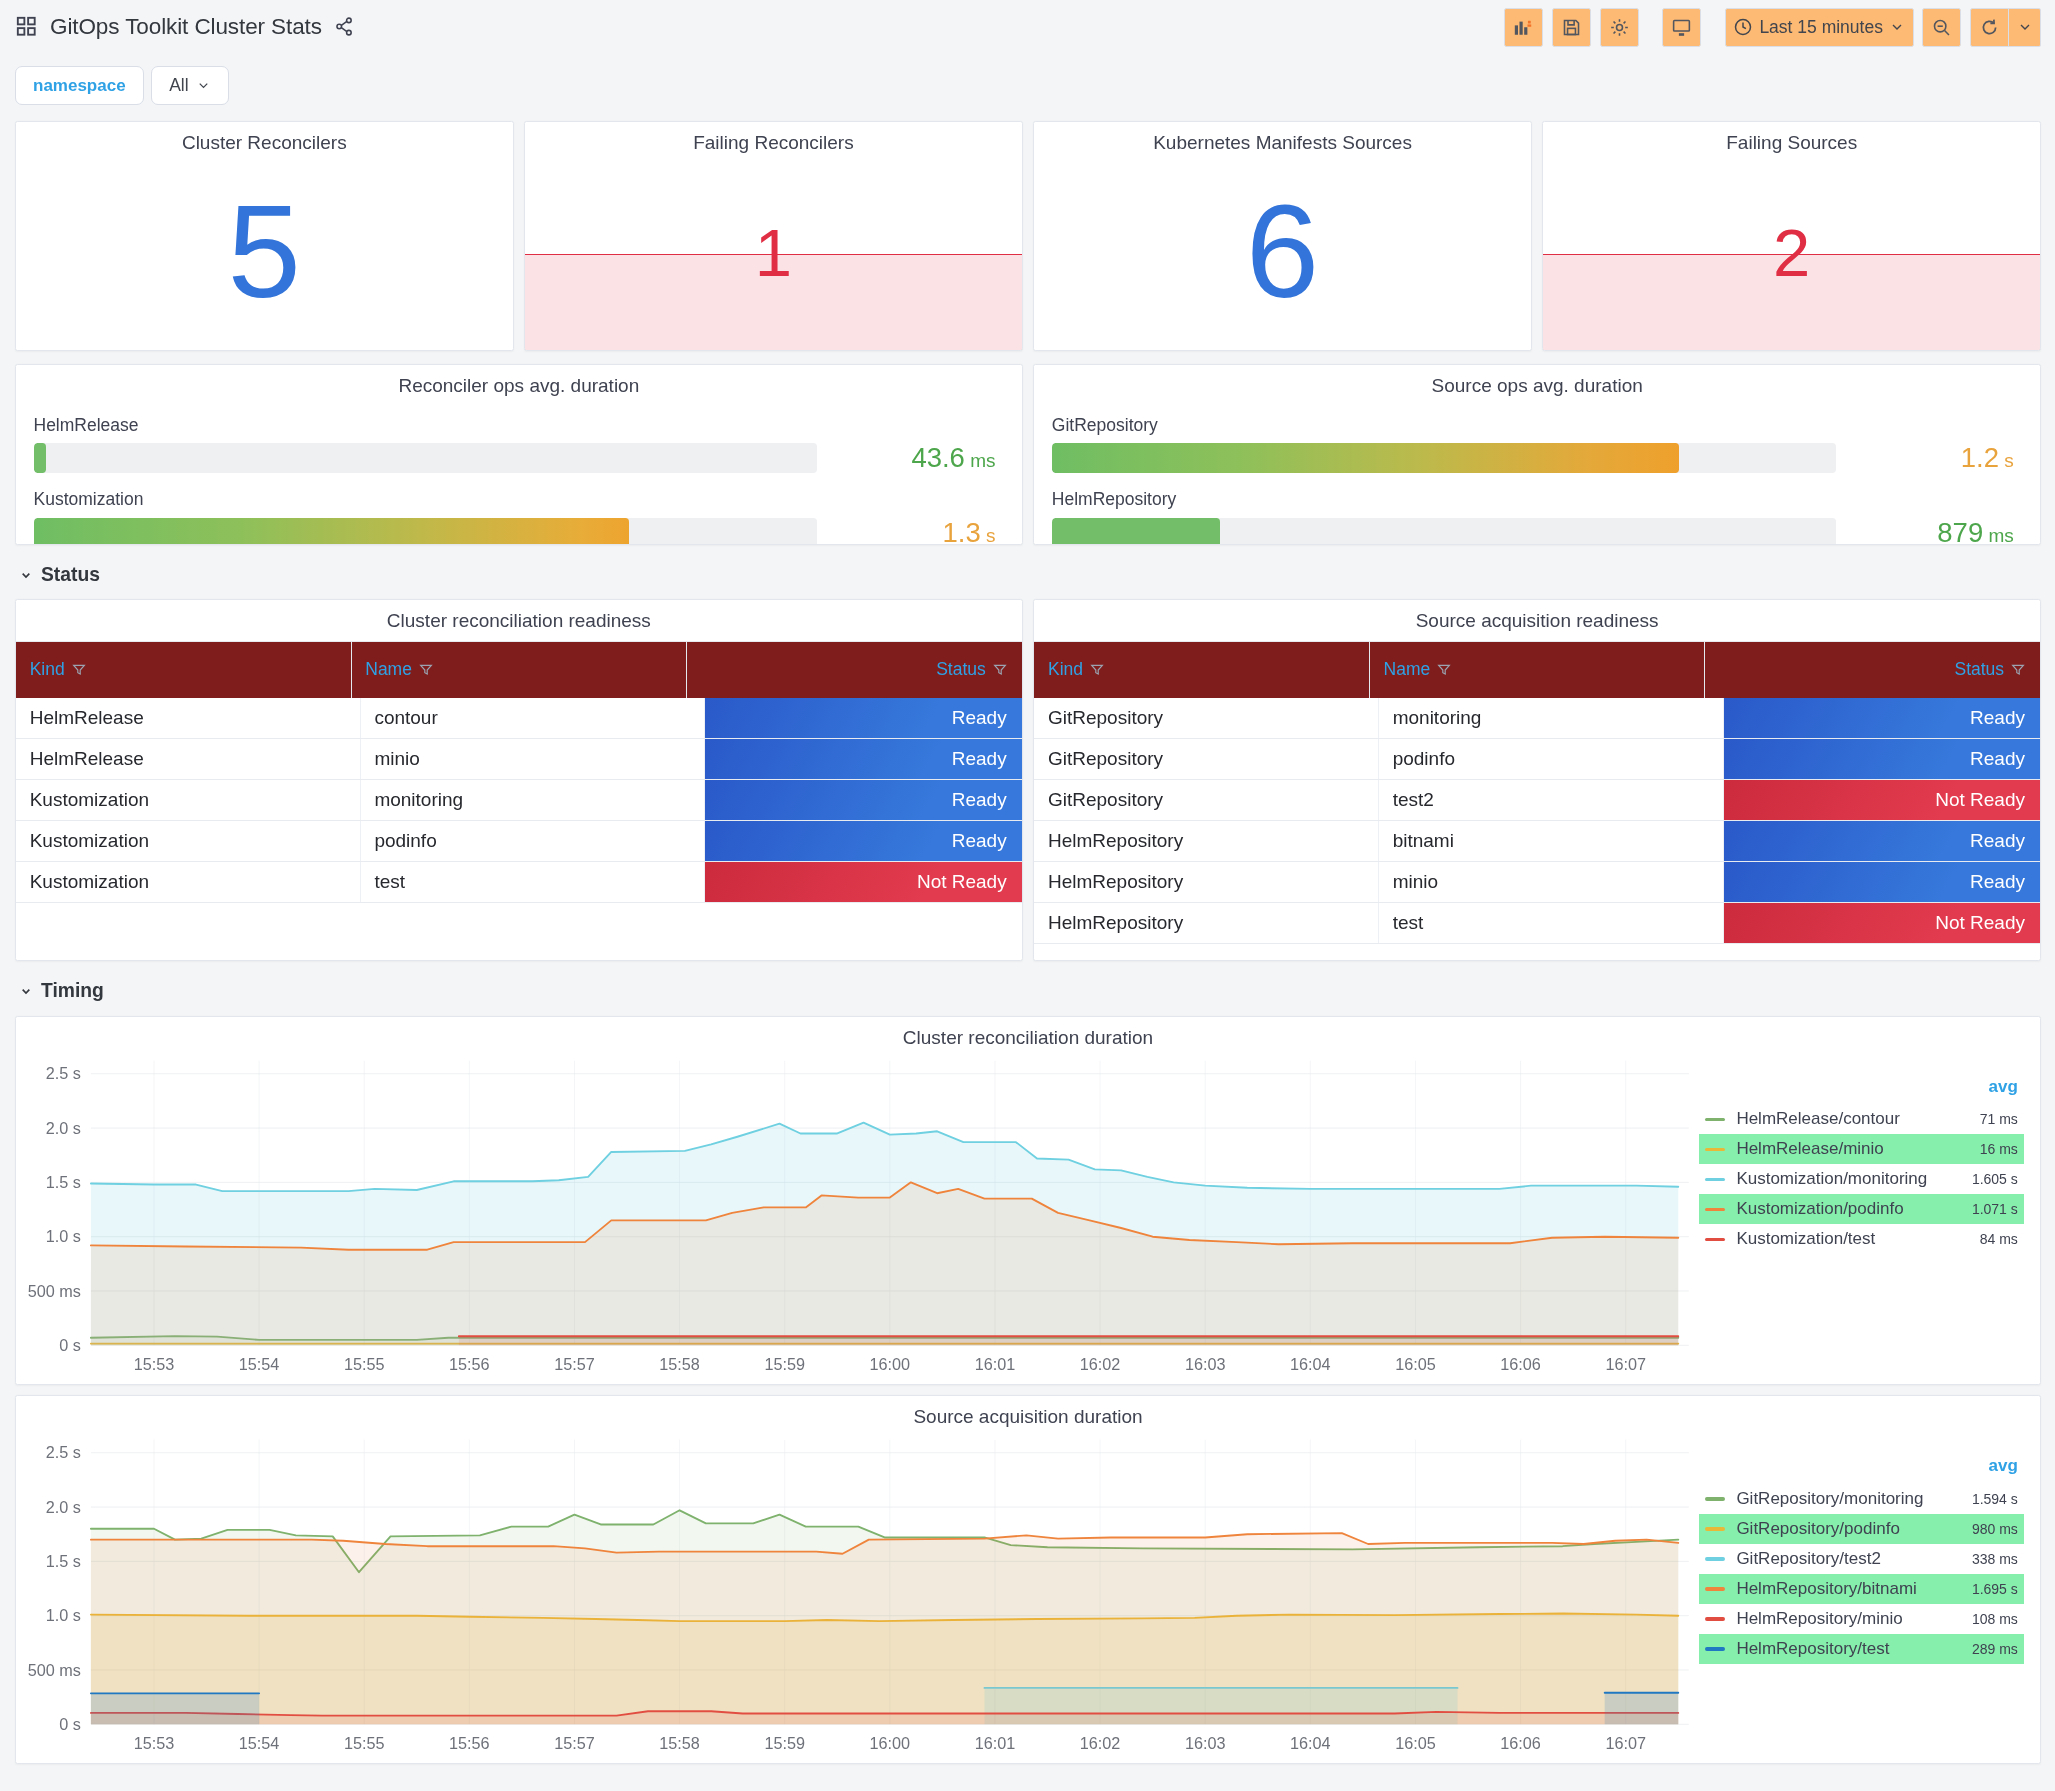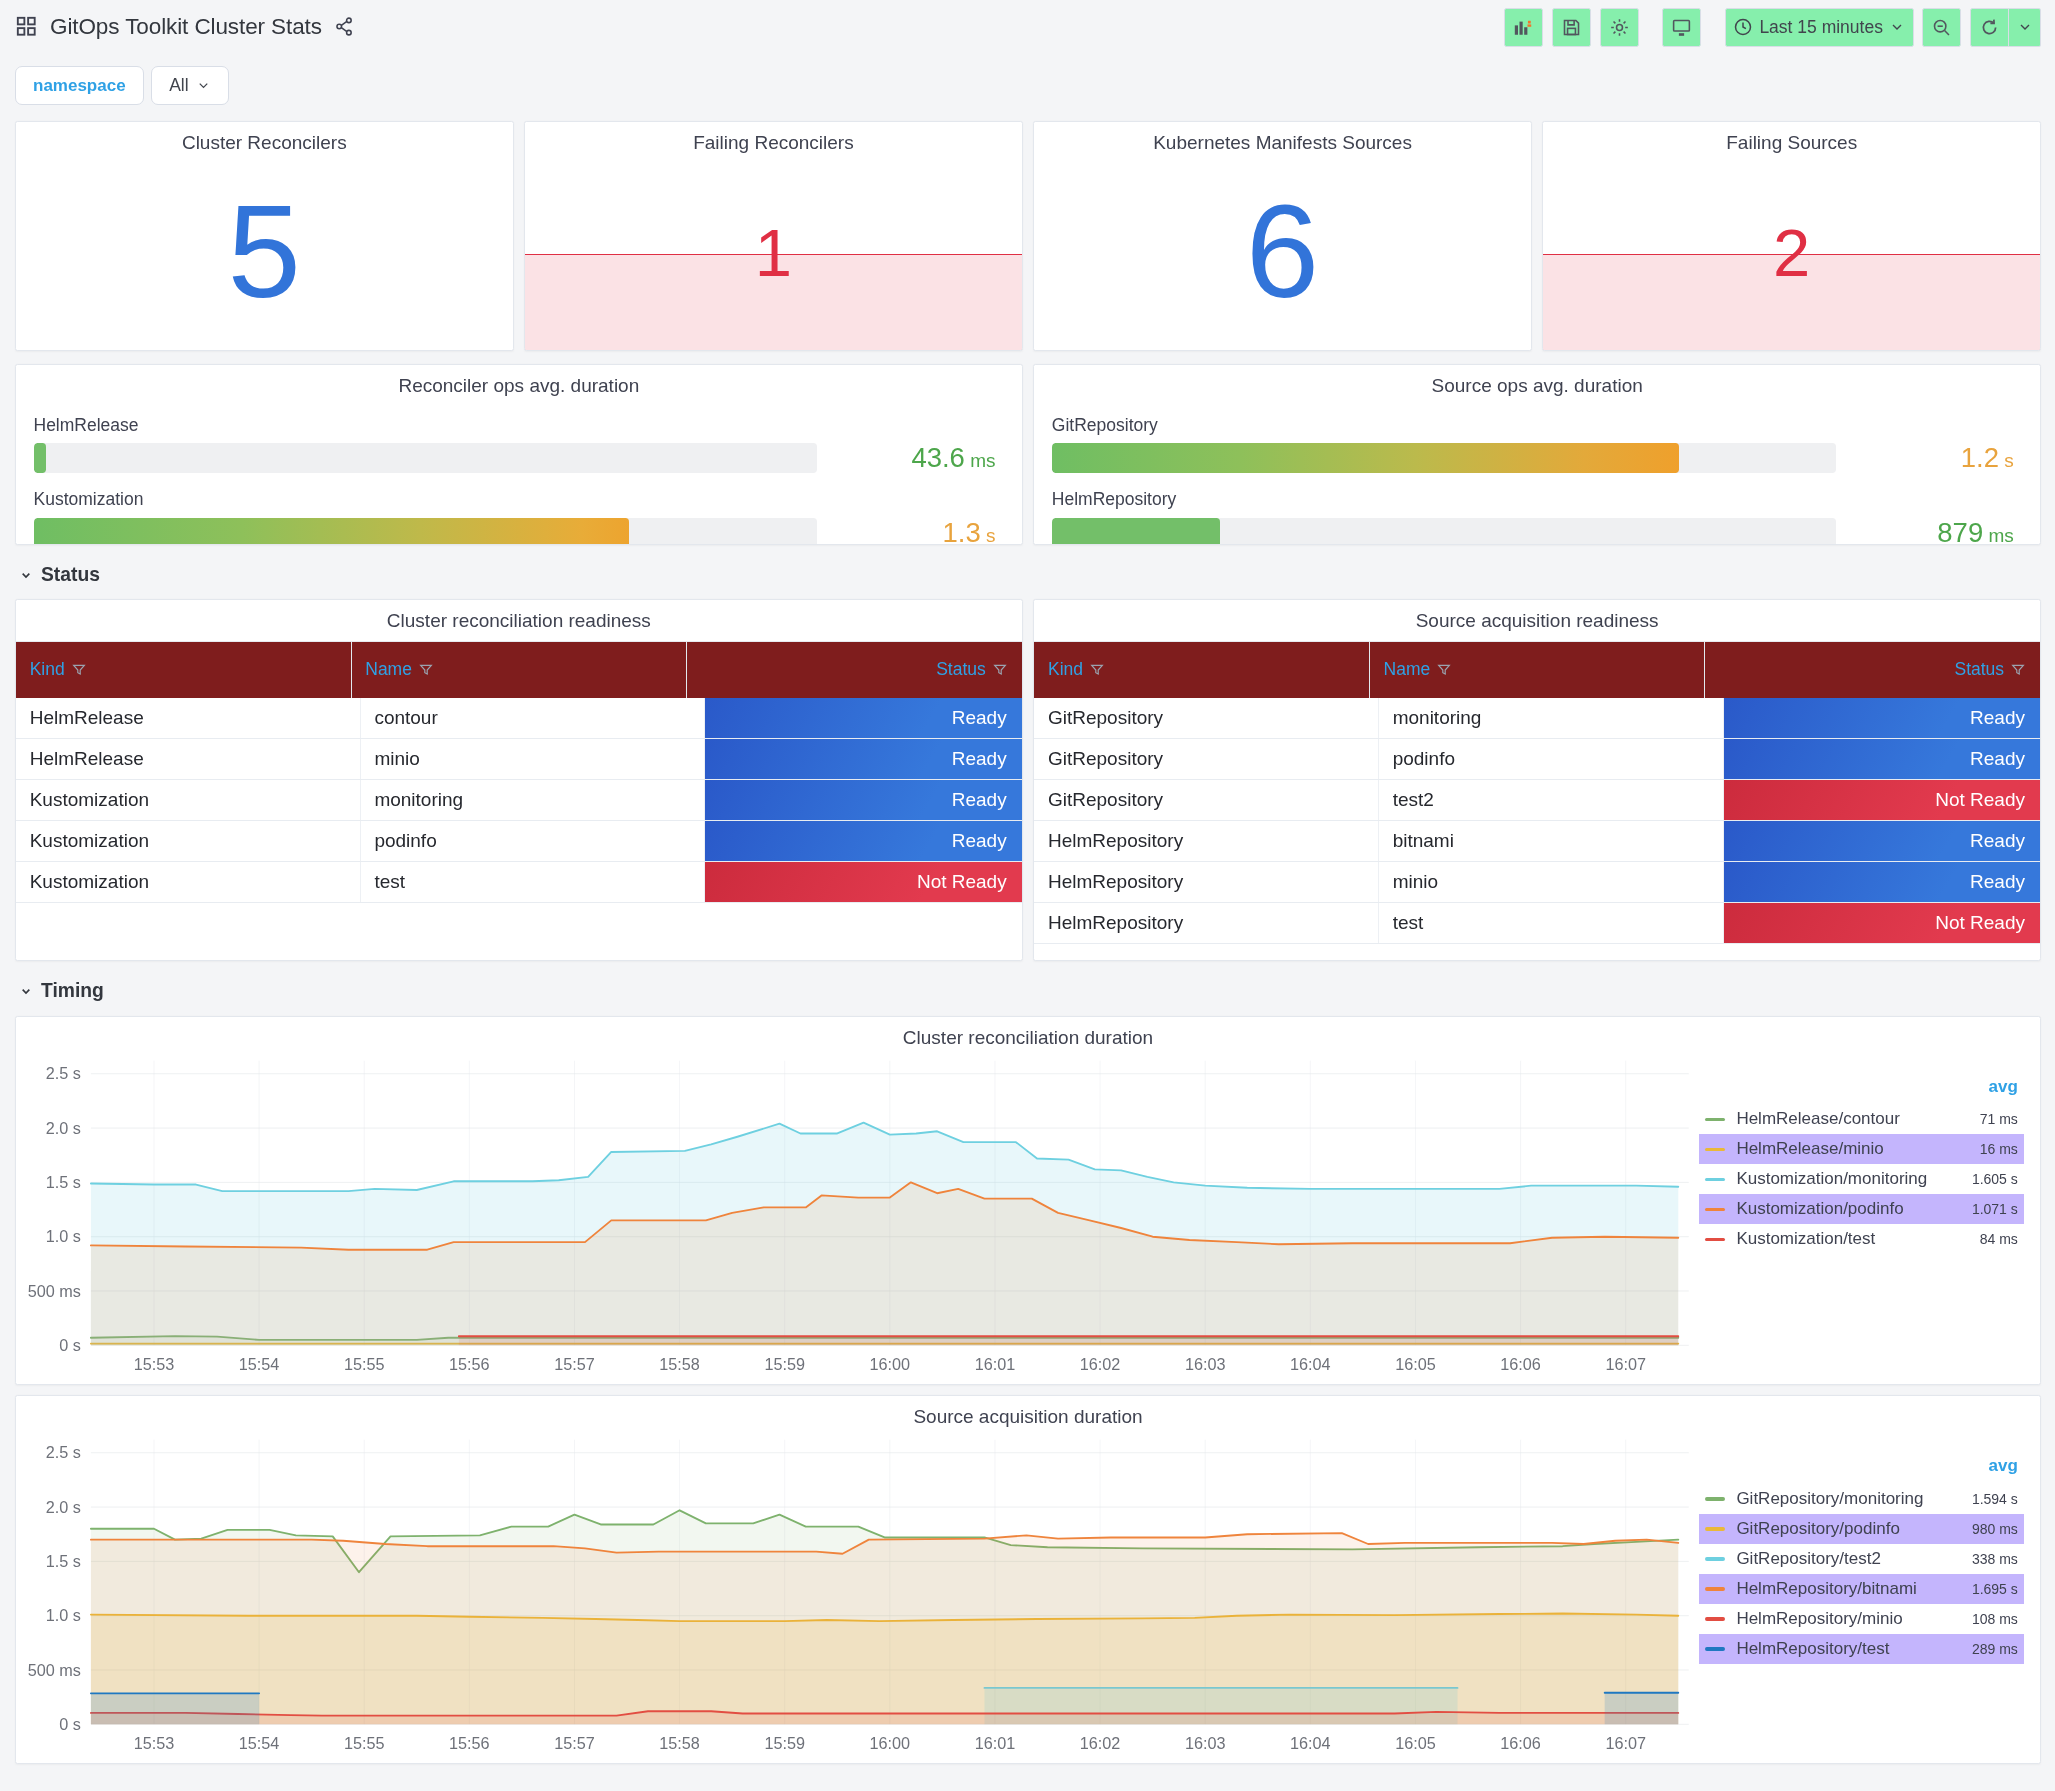--- a/index.html
+++ b/index.html
@@ -5,21 +5,21 @@
   * { margin:0; padding:0; box-sizing:border-box; }
   html,body { width:2056px; height:1791px; background:#F4F5F7; overflow:hidden;
     font-family:"Liberation Sans", sans-serif; color:#3F4250; }
   .page { padding:0 15px; }
 
   
   .topbar { height:46px; padding-top:8.7px; display:flex; justify-content:space-between; align-items:center; }
   .tb-left { display:flex; align-items:center; gap:12.5px; }
   .dash-title { font-size:22.5px; font-weight:500; color:#33373E; letter-spacing:-0.1px; }
   .tb-right { display:flex; align-items:center; gap:8.7px; }
-  .tb-btn { height:39px; min-width:39px; background:#86efac; border:0.6px solid #D9DEE7; border-radius:2.5px;
+  .tb-btn { height:39px; min-width:39px; background:#fdba74; border:0.6px solid #D9DEE7; border-radius:2.5px;
     display:flex; align-items:center; justify-content:center; gap:6.2px; padding:0 7.5px; cursor:pointer; }
   .tb-btn svg { display:block; }
   .tb-group { display:flex; }
   .tb-group .tb-btn:first-child { border-radius:2.5px 0 0 2.5px; }
   .tb-group .tb-btn:last-child { border-radius:0 2.5px 2.5px 0; border-left:none; min-width:30px; }
   .time-text { font-size:17.5px; color:#41454D; }
 
   
   .filters { margin-top:20px; height:39px; display:flex; gap:7.5px; }
   .var-chip, .var-value { background:#fff; border:0.6px solid #D9DEE7; border-radius:7px; height:39px;
@@ -67,21 +67,21 @@
   .trow .tc:last-child { border-right:none; padding:0; }
   .status-cell { width:100%; height:100%; display:flex; align-items:center; justify-content:flex-end;
     padding-right:15px; color:#fff; font-size:19px; }
 
   
   .chart-panel { height:369px; margin-bottom:10.6px; }
   .chart-svg-wrap { position:absolute; left:5px; top:36px; }
   .legend { position:absolute; right:16px; top:60px; width:325px; }
   .legend .avg-hdr { text-align:right; font-size:17px; font-weight:700; color:#2FA1E5; padding:0 6.2px 7.5px 0; }
   .lrow { display:flex; align-items:center; height:30px; padding:0 6.2px; cursor:pointer; }
-  .lrow.alt { background:#c4b5fd; }
+  .lrow.alt { background:#86efac; }
   .ldash { width:20px; height:3.7px; border-radius:1.9px; margin-right:11.2px; flex:none; }
   .llabel { flex:1; font-size:17px; color:#3F4250; white-space:nowrap; overflow:hidden; }
   .lvalue { font-size:14px; color:#3F4250; text-align:right; white-space:nowrap; }
 </style>
 </head>
 <body>
 
 <div class="page">
 
   <div class="topbar">

